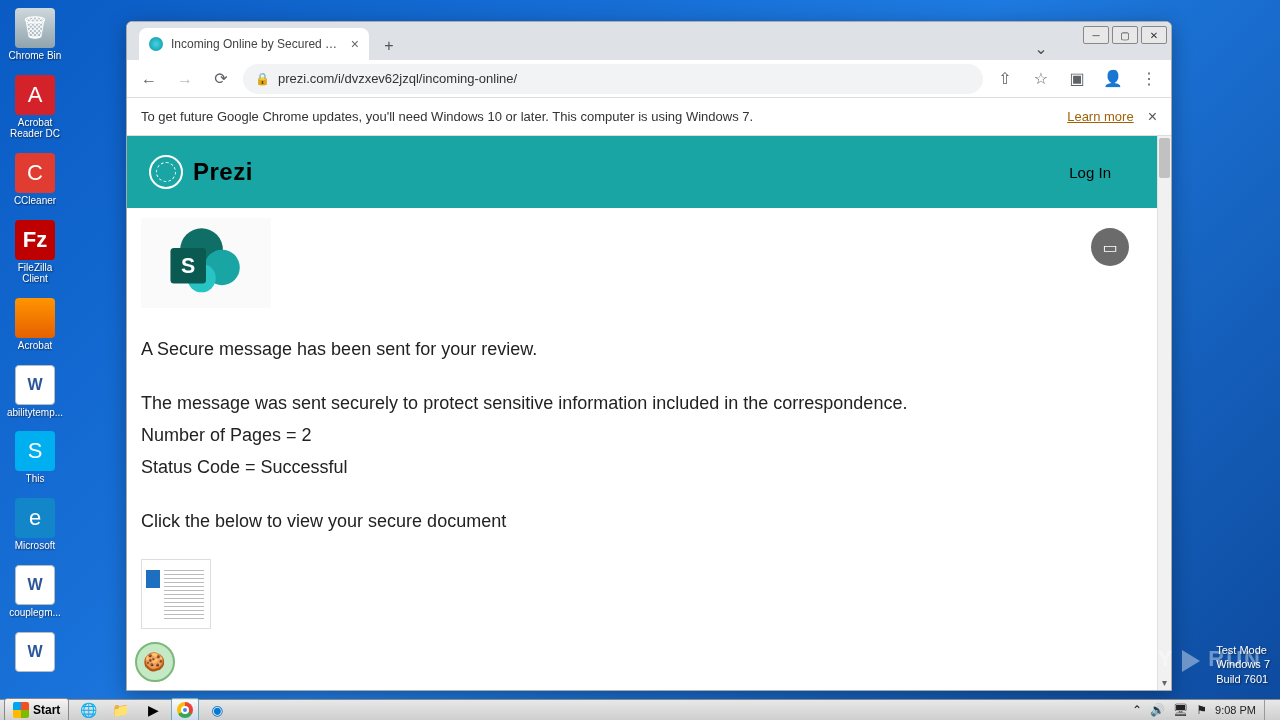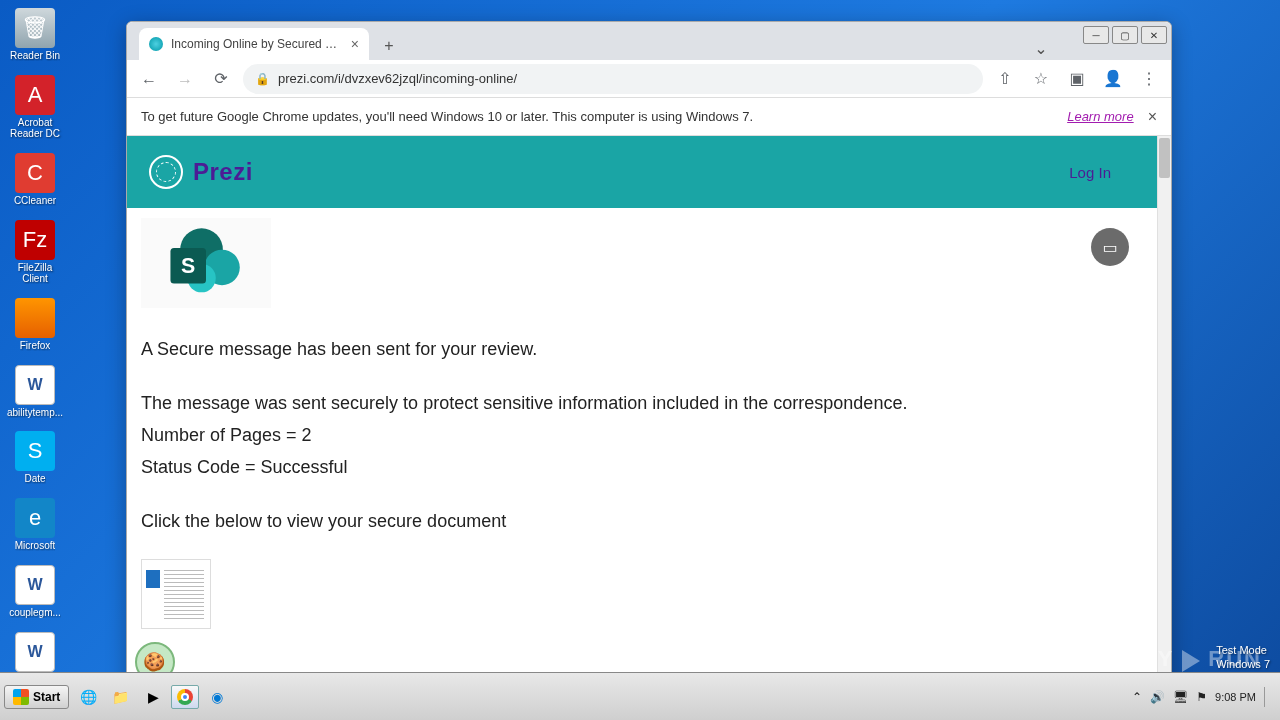--- a/index.html
+++ b/index.html
@@ -12,21 +12,21 @@
 .dicon { width: 62px; display: flex; flex-direction: column; align-items: center; gap: 2px; cursor: pointer; }
 .dicon .ic { width: 40px; height: 40px; border-radius: 4px; display: flex; align-items: center; justify-content: center; font-size: 22px; color: #fff; }
 .dicon .lbl { color: #fff; font-size: 10px; text-align: center; text-shadow: 1px 1px 2px rgba(0,0,0,.6); line-height: 1.1; max-width: 62px; overflow: hidden; }
 .ic-bin { background: linear-gradient(#cfd8dc,#90a4ae); }
 .ic-skype { background: #00aff0; }
 .ic-pdf { background: #d3222a; }
 .ic-edge { background: #1286c8; }
 .ic-cc { background: #e03c31; }
 .ic-word { background: #fff; border: 1px solid #bbb; position: relative; }
 .ic-word::after { content:"W"; color:#2b579a; font-weight:bold; font-size:16px; }
-.ic-fz { background: #bf0000; }
+.ic-fz { background: #bf0000; font-weight: bold; }
 .ic-ff { background: linear-gradient(#ff9500,#e66000); border-radius:50%; }
 .ic-chrome { background: conic-gradient(#ea4335 0 120deg,#34a853 120deg 240deg,#fbbc05 240deg 360deg); border-radius:50%; position:relative; }
 .ic-chrome::after { content:""; position:absolute; inset:12px; background:#4285f4; border:3px solid #fff; border-radius:50%; }
 
 
 .chrome-win { position: absolute; left: 126px; top: 21px; width: 1046px; height: 670px; background: #fff; border: 1px solid #aaa; border-radius: 6px 6px 0 0; box-shadow: 0 4px 20px rgba(0,0,0,.3); display: flex; flex-direction: column; }
 .win-controls { position: absolute; right: 4px; top: 4px; display: flex; gap: 3px; }
 .win-btn { width: 26px; height: 18px; border: 1px solid #888; background: #e8e8e8; font-size: 10px; display:flex; align-items:center; justify-content:center; cursor:pointer; color:#333; border-radius:2px;}
 .tabstrip { height: 38px; background: #dee1e6; display: flex; align-items: flex-end; padding: 0 8px; border-radius: 6px 6px 0 0; }
 .tab { height: 32px; width: 230px; background: #fff; border-radius: 8px 8px 0 0; display: flex; align-items: center; padding: 0 10px; gap: 8px; font-size: 12px; color: #444; margin-left: 4px; }
@@ -35,99 +35,99 @@
 .tab .close { font-size: 14px; color: #666; cursor: pointer; }
 .newtab { width: 28px; height: 28px; display: flex; align-items: center; justify-content: center; font-size: 16px; color: #555; cursor: pointer; margin-left: 6px; }
 .tab-min { margin-left: auto; margin-right: 110px; width: 24px; height: 24px; display:flex; align-items:center; justify-content:center; color:#555; cursor:pointer;}
 .toolbar { height: 38px; background: #fff; border-bottom: 1px solid #ddd; display: flex; align-items: center; padding: 0 8px; gap: 8px; }
 .tbtn { width: 28px; height: 28px; display: flex; align-items: center; justify-content: center; color: #5f6368; cursor: pointer; border-radius: 50%; font-size: 16px; }
 .tbtn.disabled { color: #bdbdbd; cursor: default; }
 .addr { flex: 1; height: 30px; background: #f1f3f4; border-radius: 15px; display: flex; align-items: center; padding: 0 12px; gap: 8px; font-size: 13px; color: #333; }
 .addr .lock { color: #5f6368; font-size: 12px; }
 .right-tbtn { width: 28px; height: 28px; display: flex; align-items: center; justify-content: center; color: #5f6368; cursor:pointer; border-radius: 50%;}
 .infobar { height: 38px; background: #fff; border-bottom: 1px solid #ddd; display: flex; align-items: center; padding: 0 14px; font-size: 13px; color: #333; }
-.infobar .link { color: #a21caf; text-decoration: underline; cursor: pointer; margin-left: auto; font-style: italic; }
+.infobar .link { color: #a16207; text-decoration: underline; cursor: pointer; margin-left: auto; }
 .infobar .x { margin-left: 14px; font-size: 16px; color: #555; cursor: pointer; }
 
 .viewport { flex:1; position:relative; overflow:hidden; }
 .page { position:absolute; inset:0; right:14px; background:#fff; overflow:hidden; }
 .scrollbar { position:absolute; right:0; top:0; bottom:0; width:14px; background:#f1f1f1; border-left:1px solid #e0e0e0; }
 .scrollbar .thumb { position:absolute; left:1px; right:1px; top:2px; height:40px; background:#c1c1c1; border-radius:2px; }
 .scrollbar .arrd { position:absolute; bottom:2px; left:0; right:0; text-align:center; font-size:10px; color:#666;}
 
 .prezi-bar { height: 72px; background: #1aa5a5; display: flex; align-items: center; padding: 0 22px; }
-.prezi-logo { display: flex; align-items: center; gap: 10px; color:#4c1d95; }
+.prezi-logo { display: flex; align-items: center; gap: 10px; color:#000000; }
 .prezi-logo .mark { width: 34px; height: 34px; border: 2px solid #fff; border-radius: 50%; position:relative; }
 .prezi-logo .mark::before { content:""; position:absolute; inset:5px; border:1px dashed #fff; border-radius:50%; }
 .prezi-logo .wordmark { font-size: 24px; font-weight: 600; letter-spacing: .5px; }
 .prezi-bar .spacer { flex:1; }
-.login { color:#4c1d95; font-size: 15px; margin-right: 24px; cursor:pointer; }
+.login { color:#000000; font-size: 15px; margin-right: 24px; cursor:pointer; }
 .get-started { background:#00c9c9; color:#fff; padding: 10px 20px; border-radius: 22px; font-size: 15px; cursor:pointer; }
 
 .content { padding: 10px 14px; }
 .sp-logo { width:130px; height:90px; display:flex; align-items:center; justify-content:center; margin-bottom: 28px; background:#fafafa; }
 .sp-logo svg { width: 110px; height: 80px; }
 .msgline { font-size: 18px; color:#222; margin-bottom: 4px; line-height:1.55; }
 .gap { height: 22px; }
 .doc-thumb { margin-top: 24px; width:70px; height:70px; border:1px solid #ddd; background:
   linear-gradient(#1e6fbf,#1e6fbf) 4px 10px/14px 18px no-repeat,
   repeating-linear-gradient(#bbb 0 1px, transparent 1px 4px) 22px 10px/40px 50px no-repeat,
   #fff; cursor:pointer; }
 
 .float-btn { position:absolute; right:28px; top:20px; width:38px; height:38px; border-radius:50%; background:#6b6b6b; display:flex; align-items:center; justify-content:center; color:#fff; cursor:pointer; font-size:16px;}
 .cookie-btn { position:absolute; left:8px; bottom:8px; width:40px; height:40px; border-radius:50%; background:#c5e8c5; border:2px solid #7cb87c; display:flex; align-items:center; justify-content:center; cursor:pointer; font-size:18px;}
 
 
-.taskbar { position:absolute; left:0; right:0; bottom:0; height:48px; background: linear-gradient(#e8e8e8,#cfcfcf); border-top:1px solid #888; display:flex; align-items:center; }
+.taskbar { position:absolute; left:0; right:0; bottom:0; height:21px; background: linear-gradient(#e8e8e8,#cfcfcf); border-top:1px solid #888; display:flex; align-items:center; }
 .start-btn { height: 24px; margin: 0 4px; padding: 0 8px; background: linear-gradient(#f5f5f5,#d0d0d0); border:1px solid #888; border-radius:3px; display:flex; align-items:center; gap:4px; font-size:12px; font-weight:bold; cursor:pointer; }
 .start-orb { width:16px; height:16px; background: conic-gradient(#f25022 0 90deg,#7fba00 90deg 180deg,#ffb900 180deg 270deg,#00a4ef 270deg 360deg); border-radius:2px;}
 .tb-icon { width:28px; height:24px; margin:0 2px; display:flex; align-items:center; justify-content:center; cursor:pointer; border-radius:2px; font-size:14px;}
 .tb-icon.active { background: linear-gradient(rgba(255,255,255,.8),rgba(200,220,255,.6)); border:1px solid #7aa; }
 .tray { margin-left:auto; display:flex; align-items:center; gap:8px; padding:0 8px; font-size:11px; color:#222;}
 .tray .ticon { font-size:12px; cursor:pointer; }
 
 
 .watermark { position:absolute; right:18px; bottom:48px; color:rgba(255,255,255,.4); font-size:22px; font-weight:700; letter-spacing:2px; display:flex; align-items:flex-end; gap:8px; pointer-events:none;}
 .watermark .tri { width:0;height:0;border-left:18px solid rgba(255,255,255,.4); border-top:11px solid transparent; border-bottom:11px solid transparent;}
 .buildinfo { position:absolute; right:10px; bottom:34px; text-align:left; color:#fff; font-size:11px; line-height:1.3; text-shadow:1px 1px 2px rgba(0,0,0,.5); pointer-events:none;}
 </style>
 </head>
 <body>
 
 <div class="desktop" id="desk" style="flex-direction: row; gap: 2px;">
     <div class="desktop-col">
       <div class="dicon">
         <div class="ic ic-bin">🗑</div>
-        <div class="lbl">Reader Bin</div>
+        <div class="lbl">Chrome Bin</div>
       </div>
       <div class="dicon">
         <div class="ic ic-pdf">A</div>
         <div class="lbl">Acrobat Reader DC</div>
       </div>
       <div class="dicon">
         <div class="ic ic-cc">C</div>
         <div class="lbl">CCleaner</div>
       </div>
       <div class="dicon">
         <div class="ic ic-fz">Fz</div>
         <div class="lbl">FileZilla Client</div>
       </div>
       <div class="dicon">
         <div class="ic ic-ff"></div>
-        <div class="lbl">Firefox</div>
+        <div class="lbl">Acrobat</div>
       </div>
       <div class="dicon">
         <div class="ic ic-word"></div>
         <div class="lbl">abilitytemp...</div>
       </div>
     </div>
     <div class="desktop-col">
       <div class="dicon">
         <div class="ic ic-skype">S</div>
-        <div class="lbl">Date</div>
+        <div class="lbl">This</div>
       </div>
       <div class="dicon">
         <div class="ic ic-edge">e</div>
         <div class="lbl">Microsoft</div>
       </div>
       <div class="dicon">
         <div class="ic ic-word"></div>
         <div class="lbl">couplegm...</div>
       </div>
       <div class="dicon">

